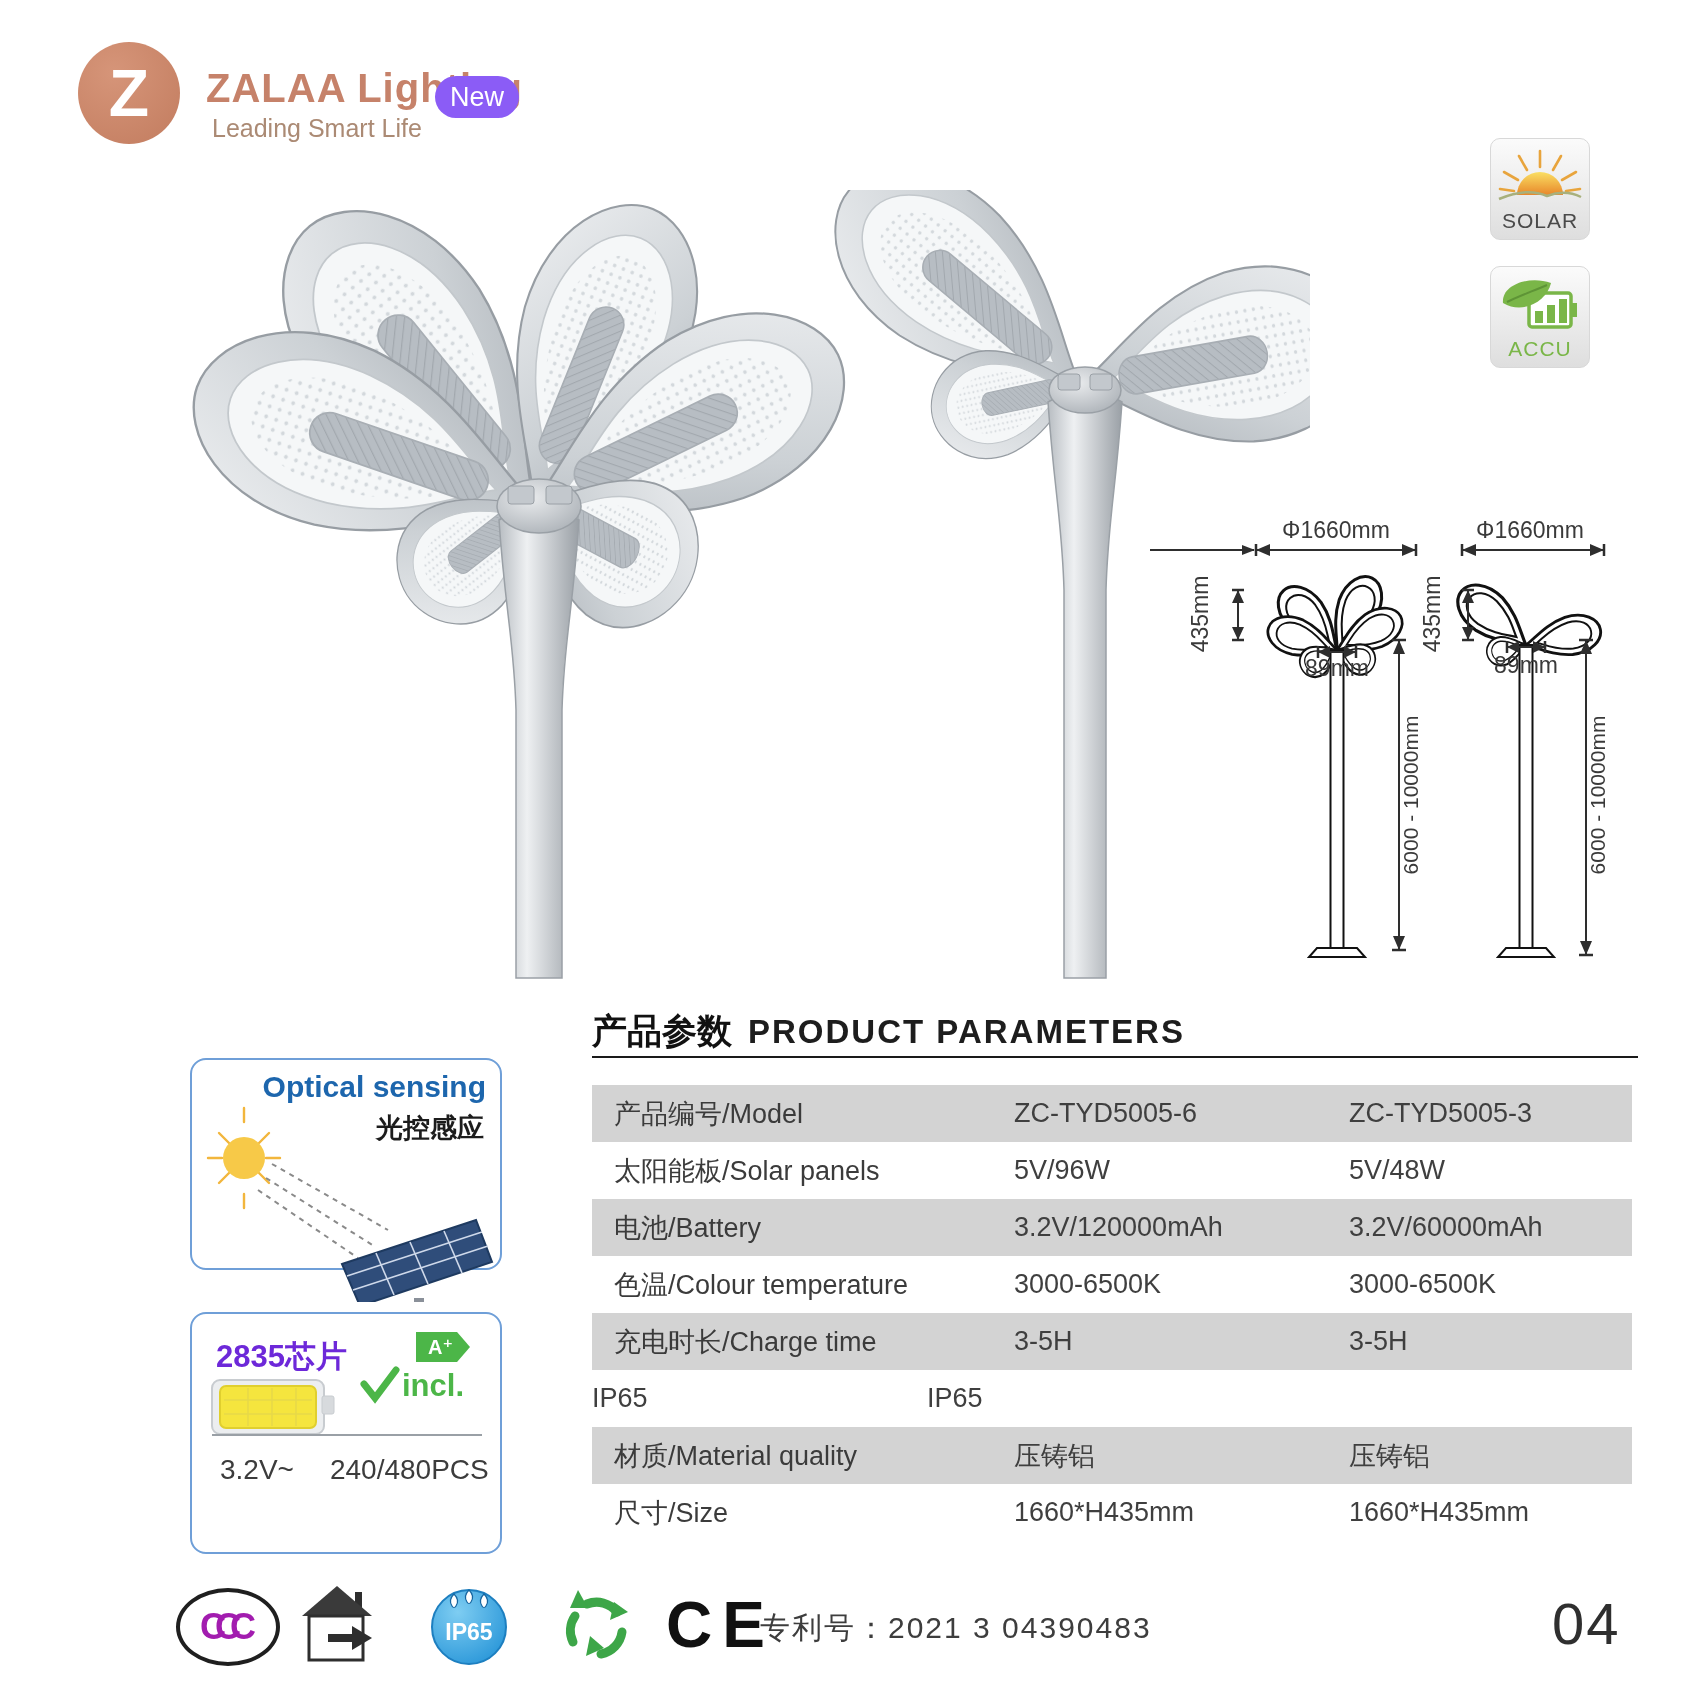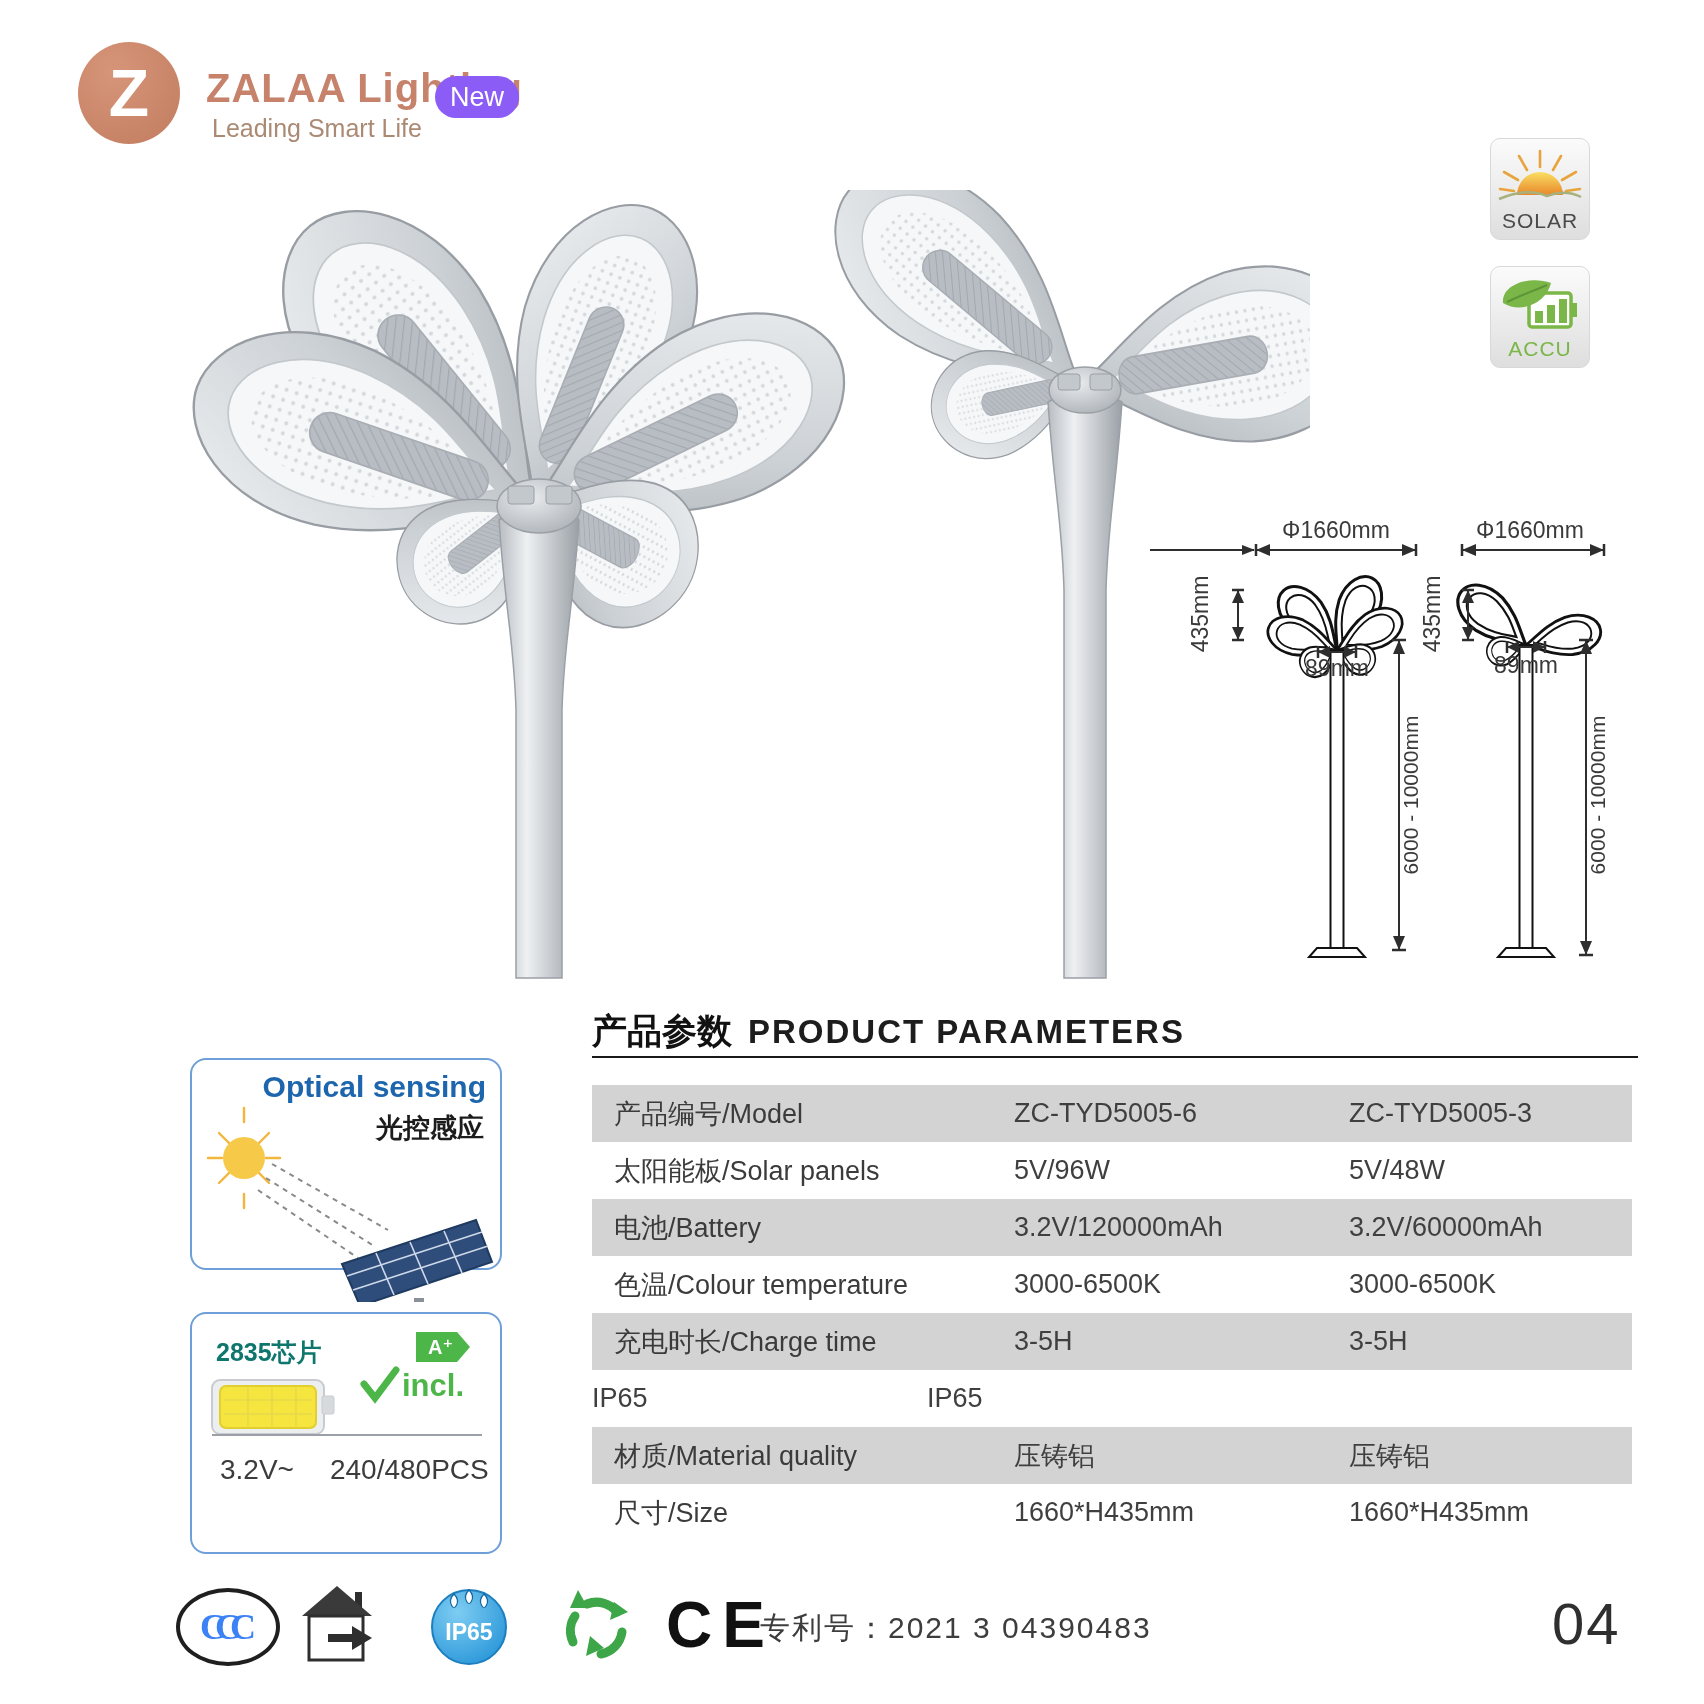--- a/index.html
+++ b/index.html
@@ -37,35 +37,35 @@
   .param-label{width:400px;padding-left:22px;font-size:27px;color:#3b3b3b;}
   .param-v1{width:335px;font-size:27px;color:#3f3f3f;}
   .param-v2{flex:1;font-size:27px;color:#3f3f3f;}
 
   
   .feature-box{border:2px solid #6f9fd8;border-radius:16px;background:#fff;box-sizing:border-box;}
   .optical-box{left:190px;top:1058px;width:312px;height:212px;}
   .optical-title{position:absolute;right:14px;top:10px;font-size:30px;font-weight:700;color:#1d66ad;}
   .optical-sub{position:absolute;right:16px;top:50px;font-size:27px;font-weight:700;color:#1c1c1c;}
   .chip-box{left:190px;top:1312px;width:312px;height:242px;}
-  .chip-title{position:absolute;left:24px;top:22px;font-size:25px;font-weight:700;color:#0f766e;}
+  .chip-title{position:absolute;left:24px;top:22px;font-size:31px;font-weight:700;color:#6d28d9;}
   .energy-tag{position:absolute;right:30px;top:18px;width:54px;height:30px;background:#4cb648;
     clip-path:polygon(0 0,76% 0,100% 50%,76% 100%,0 100%);display:flex;align-items:center;padding-left:12px;box-sizing:border-box;
     color:#fff;font-size:20px;font-weight:700;}
   .incl-wrap{position:absolute;right:36px;top:52px;display:flex;align-items:flex-end;gap:2px;}
   .incl-text{font-size:31px;font-weight:700;color:#4cb648;}
   .chip-divider{position:absolute;left:20px;top:120px;width:270px;height:2px;background:#9aa0a6;}
   .chip-bottom{position:absolute;left:20px;top:140px;width:272px;display:flex;align-items:center;gap:8px;}
   .chip-volt{font-size:28px;color:#3c3c3c;}
   .chip-pcs{font-size:28px;color:#3c3c3c;margin-left:28px;}
 
   
   .ccc-icon{left:176px;top:1588px;width:96px;height:70px;border:4px solid #1f1f1f;border-radius:50%;
     display:flex;align-items:center;justify-content:center;}
-  .ccc-text{font-size:36px;font-weight:700;color:#3b82f6;letter-spacing:-11px;padding-right:11px;font-family:Liberation Serif, serif;}
+  .ccc-text{font-size:36px;font-weight:700;color:#a21caf;letter-spacing:-11px;padding-right:11px;}
   .ce-text{left:666px;top:1588px;font-size:64px;font-weight:700;color:#111;letter-spacing:10px;}
   .patent-text{left:760px;top:1608px;font-size:30px;color:#3d3d3d;letter-spacing:2px;}
   .page-num{left:1552px;top:1590px;font-size:58px;color:#2f2f2f;font-weight:400;letter-spacing:2px;}
 </style>
 </head>
 <body>
 
 <div class="page">
 
   <div class="abs logo-circle">

